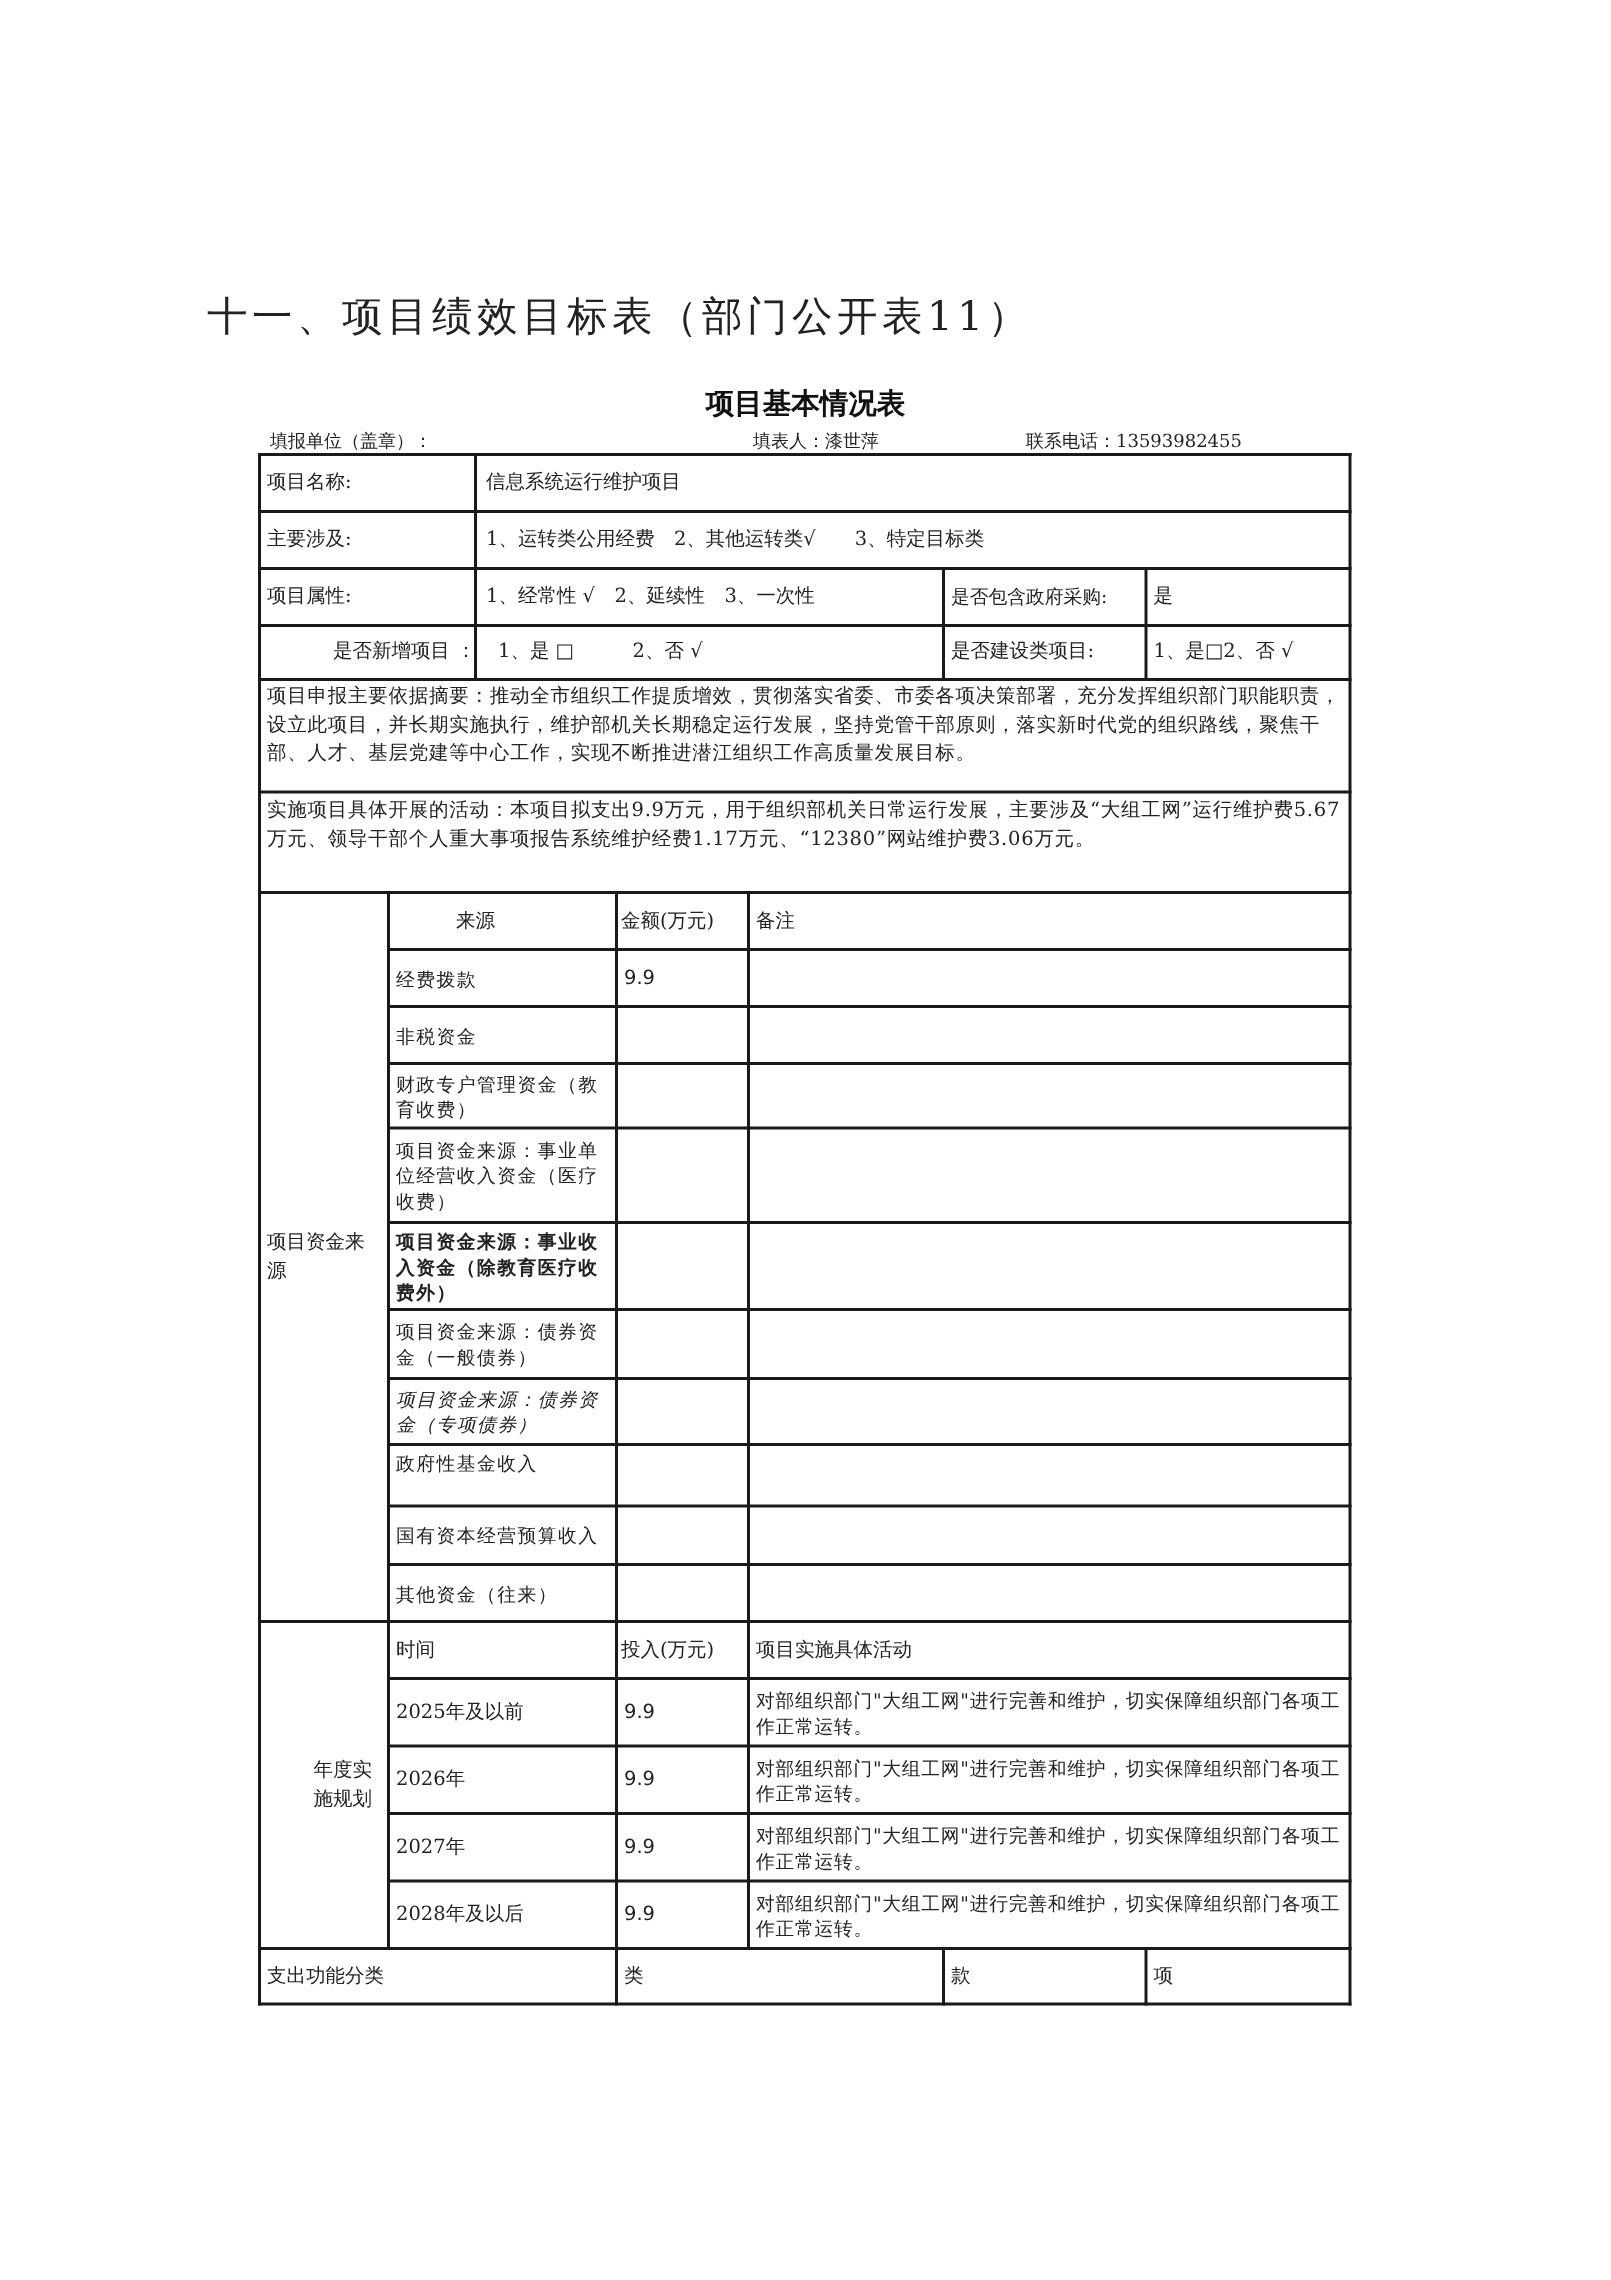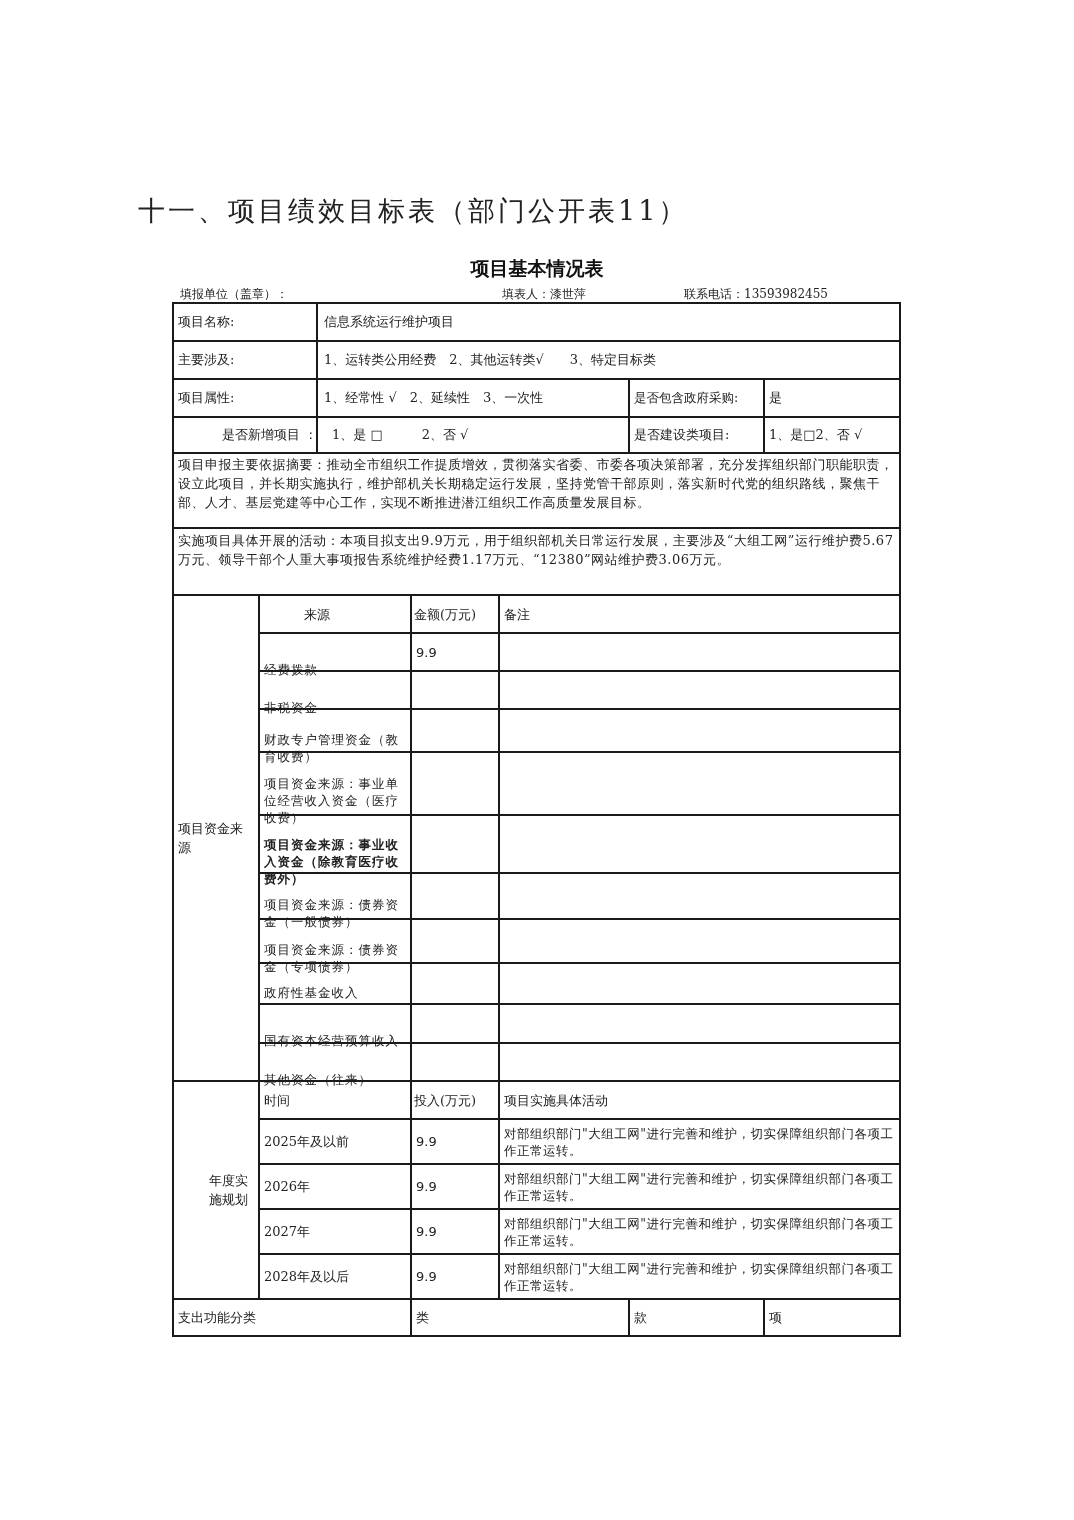--- a/index.html
+++ b/index.html
@@ -7,21 +7,21 @@
          font-family: "DejaVu Serif", "Liberation Serif", serif; color: #1a1a1a; }
   .section-title { position: absolute; left: 138px; top: 193px; font-size: 27px; letter-spacing: 3px;
                    color: #222; font-family: "DejaVu Serif", serif; white-space: nowrap; }
   .table-title { position: absolute; left: 0; width: 1074px; top: 256px; text-align: center;
                  font-size: 19px; font-weight: bold; font-family: "DejaVu Sans", sans-serif; color: #111; }
   .meta { position: absolute; top: 286px; font-size: 12px; color: #222; white-space: nowrap;
           font-family: "DejaVu Serif", serif; }
   .cell { position: absolute; box-sizing: border-box; font-size: 13px; line-height: 19px;
           padding: 0 4px; display: flex; align-items: center; color: #222; overflow: hidden; }
   .cell.top { align-items: flex-start; padding-top: 2px; }
-  .cell.wrap { letter-spacing: 1px; margin-top: 17px; }
+  .cell.wrap { letter-spacing: 1px; }
   .hl { position: absolute; height: 2px; background: #1a1a1a; }
   .vl { position: absolute; width: 2px; background: #1a1a1a; }
   .small { font-size: 12.5px; line-height: 17px; }
   .para { font-size: 13px; line-height: 19px; letter-spacing: 0.5px; }
 </style>
 </head>
 <body>
 
 <div class="section-title">十一、项目绩效目标表（部门公开表11）</div>
 <div class="table-title">项目基本情况表</div>
@@ -66,21 +66,21 @@
       <div class="cell" style="left:500px;top:710px;width:399px;height:41px;"></div>
       <div class="cell wrap small" style="left:260px;top:753px;width:150px;height:61px;">项目资金来源：事业单位经营收入资金（医疗收费）</div>
       <div class="cell" style="left:412px;top:753px;width:86px;height:61px;font-family:'DejaVu Sans',sans-serif;"></div>
       <div class="cell" style="left:500px;top:753px;width:399px;height:61px;"></div>
       <div class="cell wrap small" style="left:260px;top:816px;width:150px;height:56px;font-weight:bold;">项目资金来源：事业收入资金（除教育医疗收费外）</div>
       <div class="cell" style="left:412px;top:816px;width:86px;height:56px;font-family:'DejaVu Sans',sans-serif;"></div>
       <div class="cell" style="left:500px;top:816px;width:399px;height:56px;"></div>
       <div class="cell wrap small" style="left:260px;top:874px;width:150px;height:44px;">项目资金来源：债券资金（一般债券）</div>
       <div class="cell" style="left:412px;top:874px;width:86px;height:44px;font-family:'DejaVu Sans',sans-serif;"></div>
       <div class="cell" style="left:500px;top:874px;width:399px;height:44px;"></div>
-      <div class="cell wrap small" style="left:260px;top:920px;width:150px;height:42px;">项目资金来源：债券资金（专项债券）</div>
+      <div class="cell wrap small" style="left:260px;top:920px;width:150px;height:42px;font-style:italic;">项目资金来源：债券资金（专项债券）</div>
       <div class="cell" style="left:412px;top:920px;width:86px;height:42px;font-family:'DejaVu Sans',sans-serif;"></div>
       <div class="cell" style="left:500px;top:920px;width:399px;height:42px;"></div>
       <div class="cell wrap small" style="left:260px;top:964px;width:150px;height:23px;">政府性基金收入</div>
       <div class="cell" style="left:412px;top:964px;width:86px;height:39px;font-family:'DejaVu Sans',sans-serif;"></div>
       <div class="cell" style="left:500px;top:964px;width:399px;height:39px;"></div>
       <div class="cell wrap small" style="left:260px;top:1005px;width:150px;height:37px;">国有资本经营预算收入</div>
       <div class="cell" style="left:412px;top:1005px;width:86px;height:37px;font-family:'DejaVu Sans',sans-serif;"></div>
       <div class="cell" style="left:500px;top:1005px;width:399px;height:37px;"></div>
       <div class="cell wrap small" style="left:260px;top:1044px;width:150px;height:36px;">其他资金（往来）</div>
       <div class="cell" style="left:412px;top:1044px;width:86px;height:36px;font-family:'DejaVu Sans',sans-serif;"></div>

